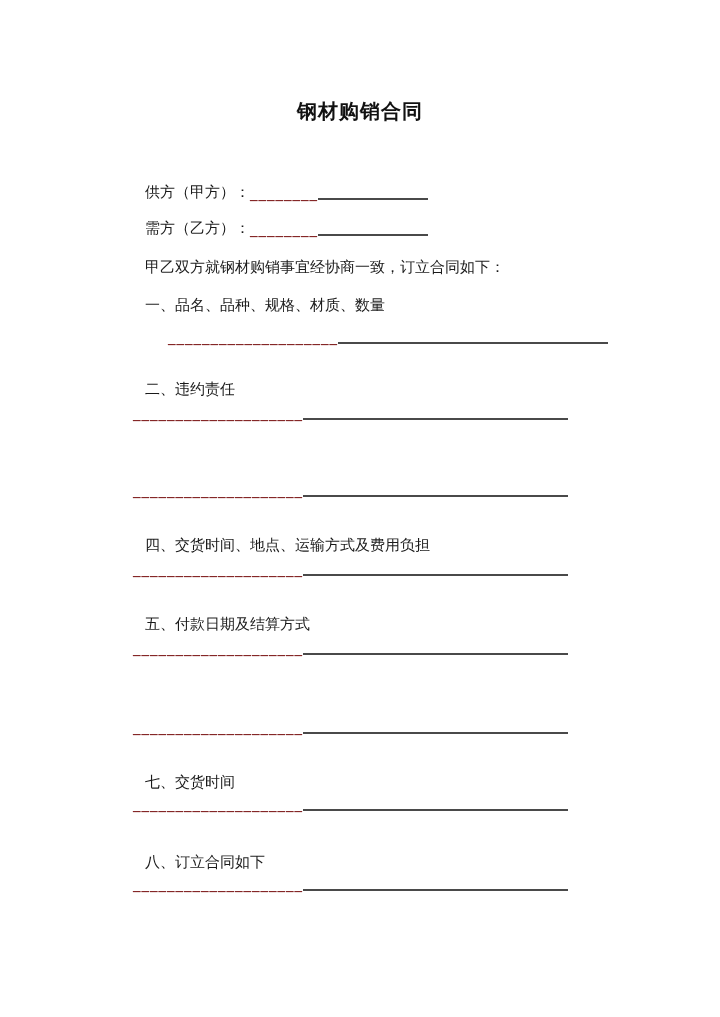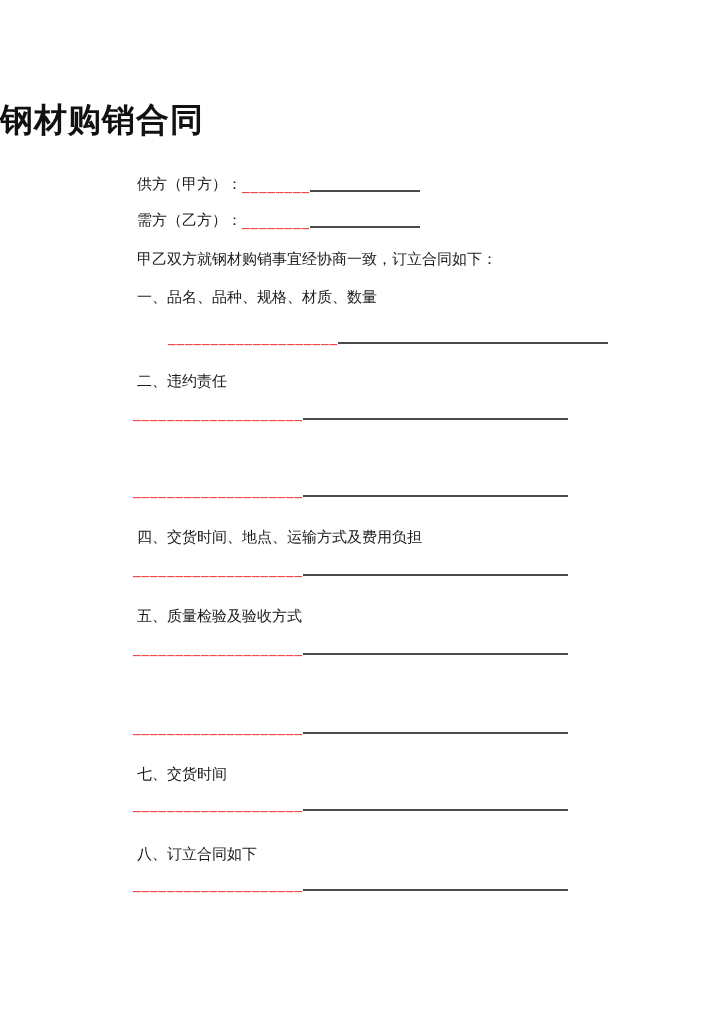--- a/index.html
+++ b/index.html
@@ -15,43 +15,43 @@
     font-family: "DejaVu Sans", "Liberation Sans", sans-serif;
     color: #1a1a1a;
     overflow: hidden;
   }
   .title {
     position: absolute;
     top: 98px;
     left: 0;
     width: 720px;
     margin: 0;
-    text-align: left;
+    text-align: center;
     font-family: "DejaVu Serif", "Liberation Serif", serif;
-    font-size: 33px;
+    font-size: 20px;
     font-weight: bold;
     letter-spacing: 1px;
     color: #111111;
   }
   .line {
     position: absolute;
     left: 133px;
-    margin: 4px;
+    margin: 12px;
     font-size: 15px;
     line-height: 20px;
     white-space: nowrap;
     color: #1a1a1a;
   }
   .party {
     display: flex;
     align-items: baseline;
   }
   .dashes {
     letter-spacing: 1px;
-    color: #ef4444;
+    color: #7f1d1d;
   }
   .solid {
     display: inline-block;
     border-bottom: 2px solid #4a4a4a;
     position: relative;
     top: 3px;
     height: 1px;
   }
   .party .solid { width: 110px; }
   .fill-line {
@@ -109,21 +109,21 @@
     <span class="dashes">____________________</span>
       <span class="solid"></span>
   </div>
 
   <p class="line heading" style="top:523px">四、交货时间、地点、运输方式及费用负担</p>
   <div class="fill-line" style="top:560px">
     <span class="dashes">____________________</span>
       <span class="solid"></span>
   </div>
 
-  <p class="line heading" style="top:602px">五、质量检验及验收方式</p>
+  <p class="line heading" style="top:602px">五、付款日期及结算方式</p>
   <div class="fill-line" style="top:639px">
     <span class="dashes">____________________</span>
       <span class="solid"></span>
   </div>
 
   <div class="fill-line" style="top:718px">
     <span class="dashes">____________________</span>
       <span class="solid"></span>
   </div>
 

